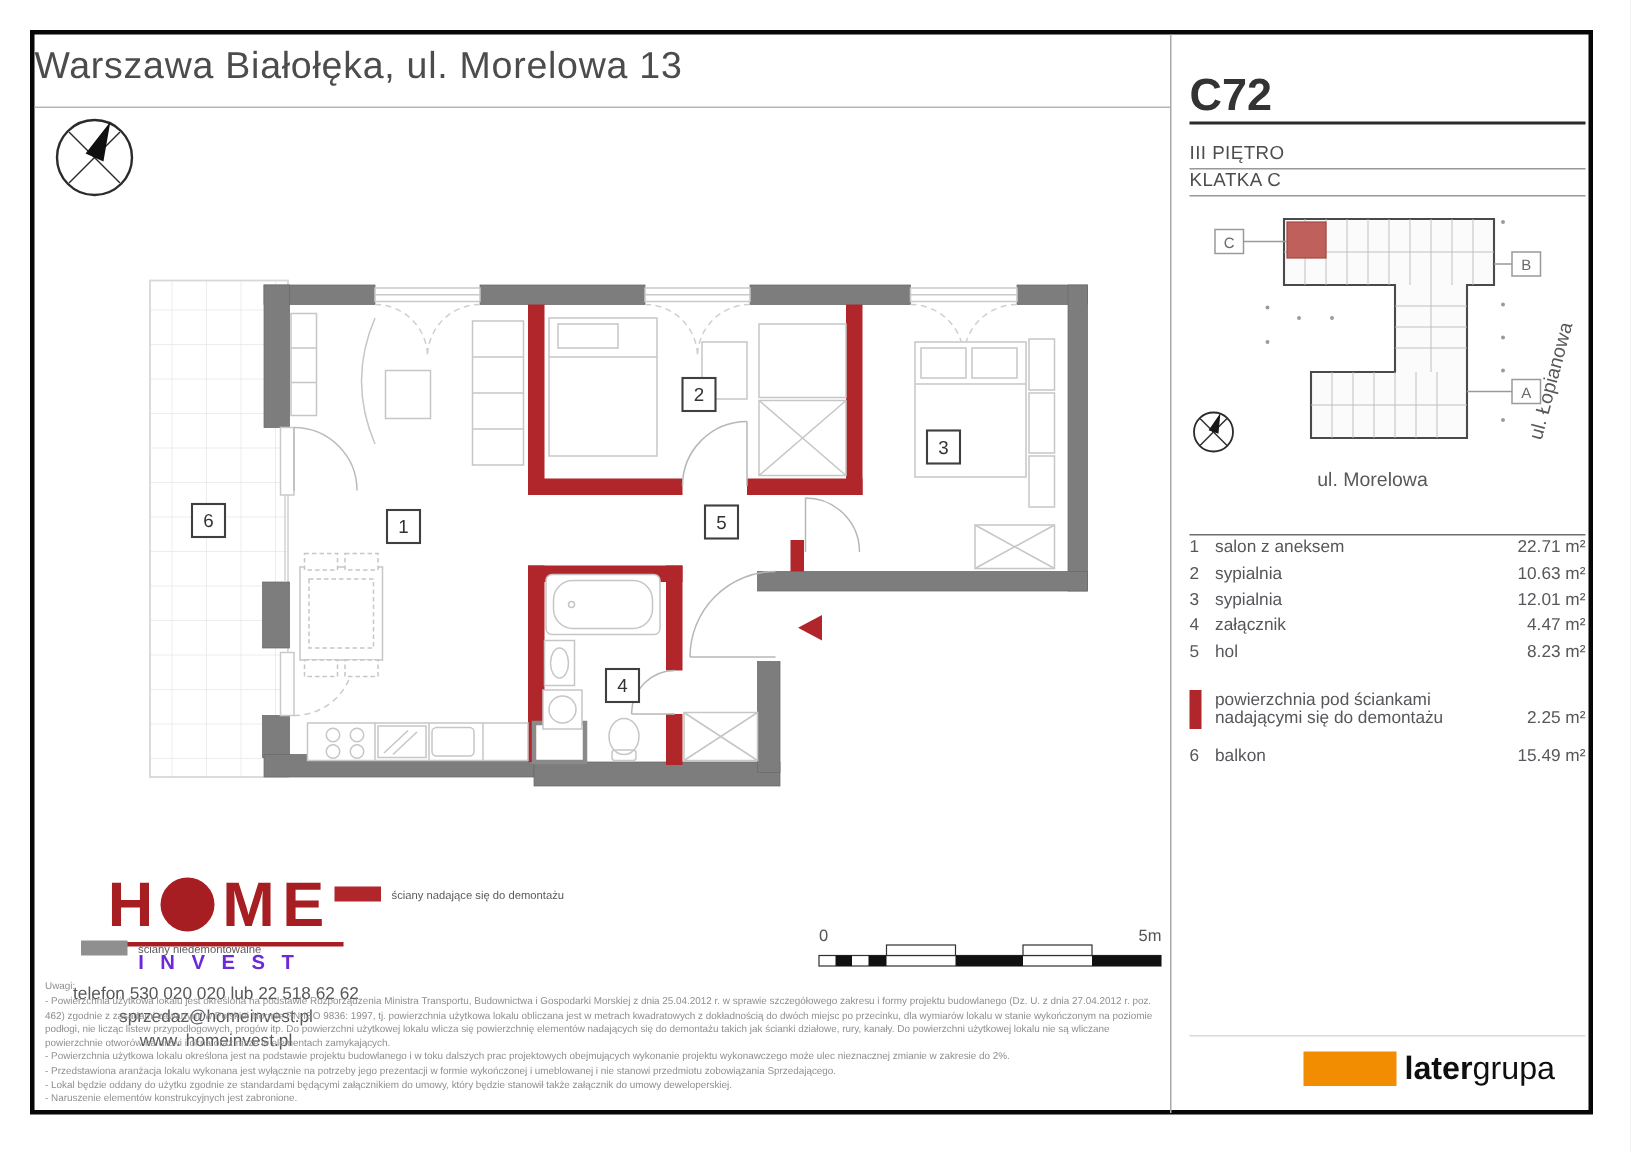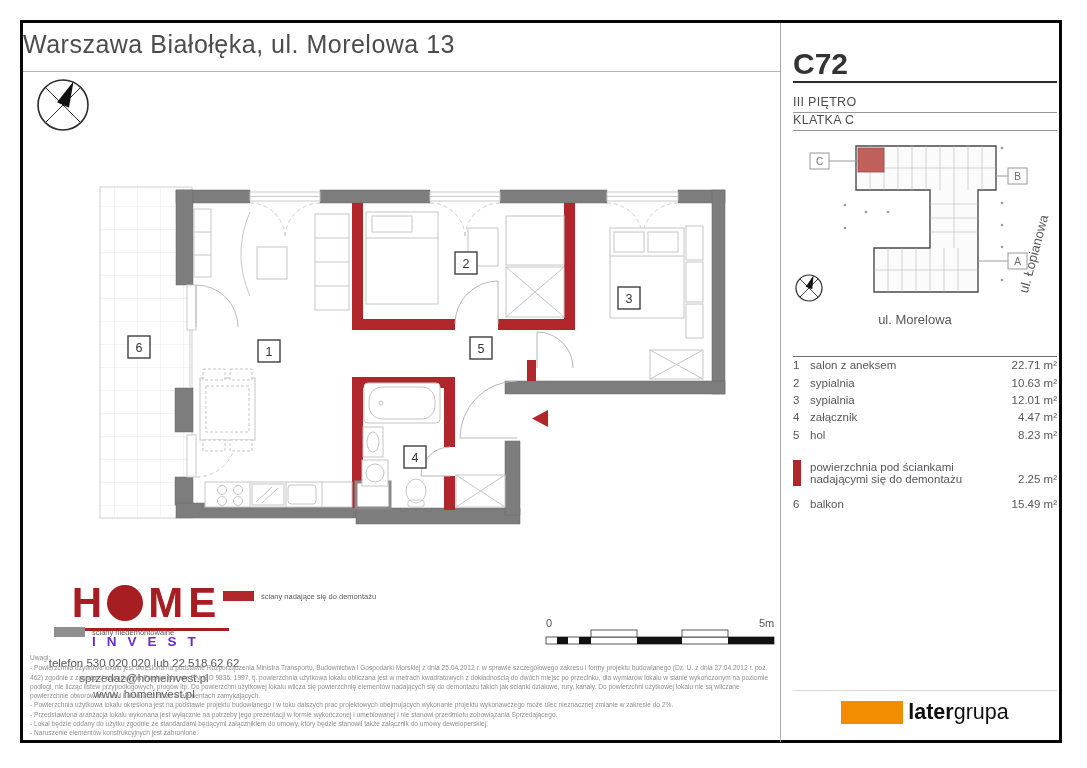--- a/index.html
+++ b/index.html
@@ -328,21 +328,21 @@
     </div>
     <div class="hi-rule" style="background:#a61d22"></div>
     <div class="hi-invest" style="color:#6d28d9">INVEST</div>
     <div class="contact">
       <div>telefon 530 020 020 lub 22 518 62 62</div>
       <div>sprzedaz@homeinvest.pl</div>
       <div>www. homeinvest.pl</div>
     </div>
   </div>
   <div class="sb-rule" style="left:793px"></div>
-  <div class="later" style="left:793px">
+  <div class="later" style="left:821px">
     <span class="later-block" style="background:#f28c00"></span>
     <span class="later-bold">later</span>
     <span class="later-reg">grupa</span>
   </div>
 
   <div class="legend-item lg1">
     <span class="lg-swatch" style="background:#8f8f8f"></span>
     <span>ściany niedemontowalne</span>
   </div>
   <div class="legend-item lg2">

